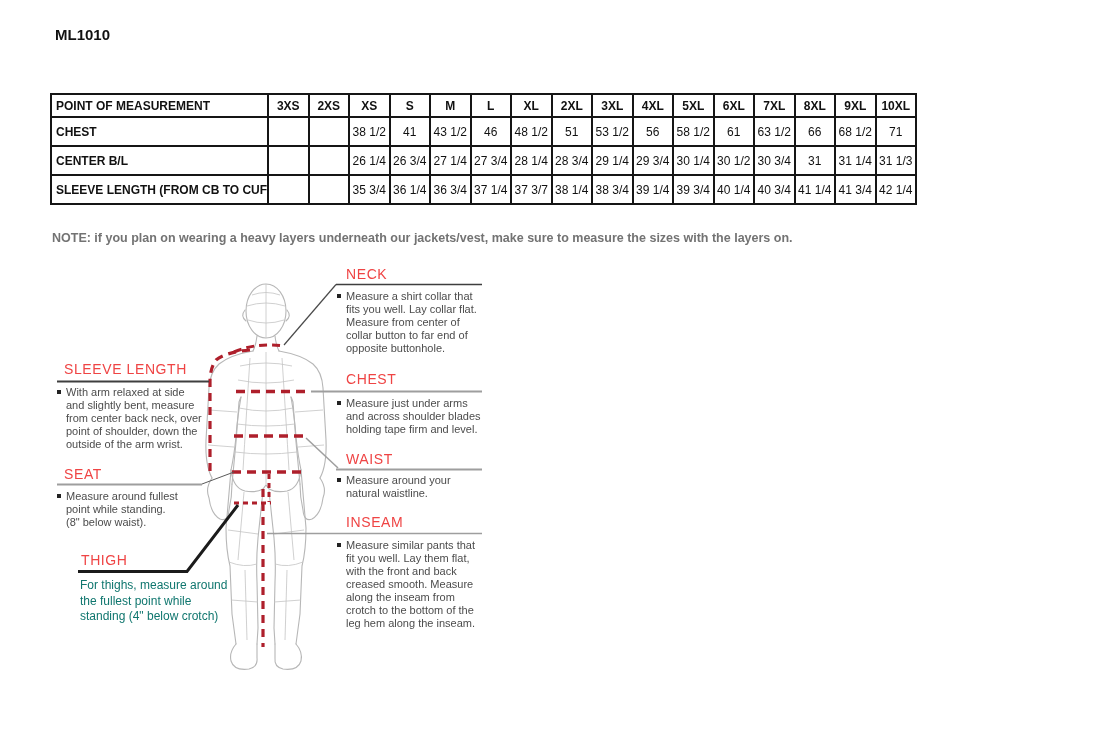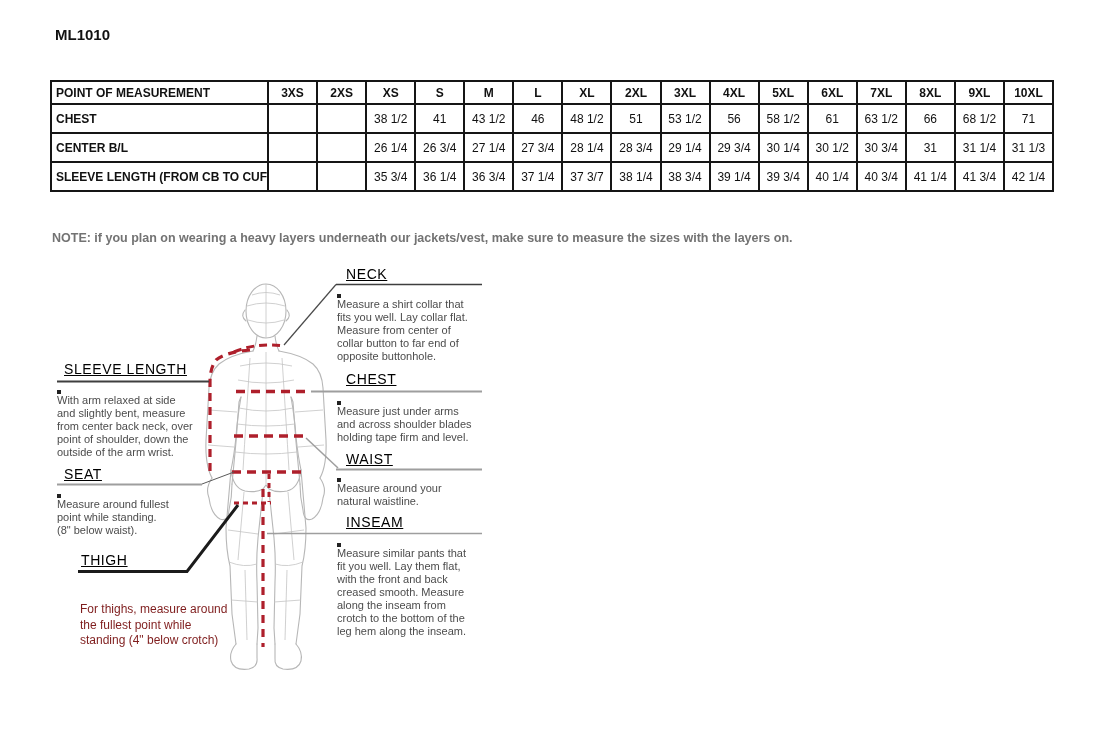--- a/index.html
+++ b/index.html
@@ -2,42 +2,42 @@
 <html><head>
 <meta charset="utf-8">
 <style>
   html,body { margin:0; padding:0; background:#ffffff; }
   .page { position:relative; width:1100px; height:732px; background:#ffffff;
           font-family:"Liberation Sans", sans-serif; overflow:hidden; }
 
   .doc-title { position:absolute; left:55px; top:26px; font-size:15px;
                font-weight:bold; color:#111; }
 
-  .size-table { position:absolute; left:50px; top:80px; width:1004px;
+  .size-table { position:absolute; left:50px; top:93px; width:867px;
                 border-collapse:collapse; table-layout:fixed; }
   .size-table th, .size-table td { border:2px solid #151515; font-size:12px;
                 color:#111; text-align:center; vertical-align:middle;
                 padding:0; overflow:hidden; white-space:nowrap; }
   .size-table thead th { height:21px; font-weight:bold; }
   .size-table tbody td { height:27px; font-weight:normal; }
   .size-table .poml { width:211px; }
   .size-table .poml, .size-table .rowlabel { text-align:left; padding-left:4px;
                 font-weight:bold; }
 
   .note { position:absolute; left:52px; top:231px; font-size:12.5px;
           font-weight:bold; color:#737373; }
 
   .m-title { position:absolute; font-size:14px; letter-spacing:0.6px;
-             color:#000000;text-decoration:underline; }
-  .m-desc  { position:absolute; display:flex; font-size:11px;
-             line-height:13px; color:#4c4c4c;flex-direction:column; }
+             color:#ef4444; }
+  .m-desc  { position:absolute; display:flex; gap:5px; font-size:11px;
+             line-height:13px; color:#4c4c4c; }
   .bullet  { flex:0 0 auto; width:4px; height:4px; background:#222;
              margin-top:4px; }
   .desc-text { white-space:pre-line; }
-  .thigh-text { font-size:12px; line-height:15.5px; color:#7f1d1d;margin-top:24px; }
+  .thigh-text { font-size:12px; line-height:15.5px; color:#0f766e; }
 
   #diagram-svg { position:absolute; left:0; top:0; pointer-events:none; }
 </style>
 </head>
 <body>
 
 <div class="page">
 
   <div class="doc-title">ML1010</div>
 

